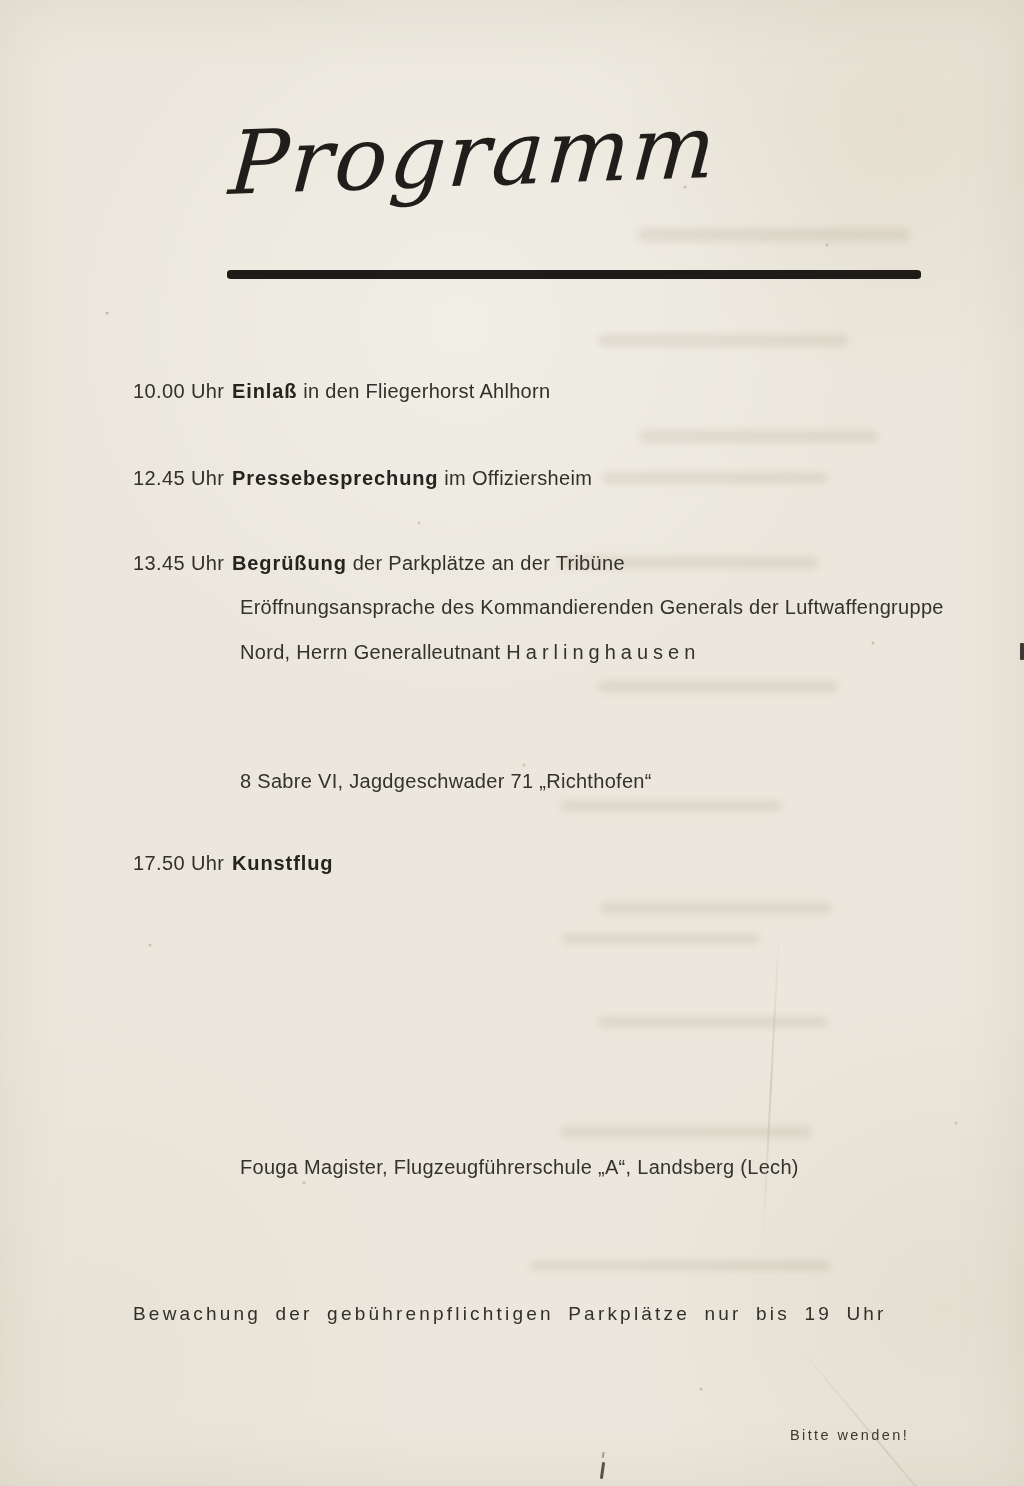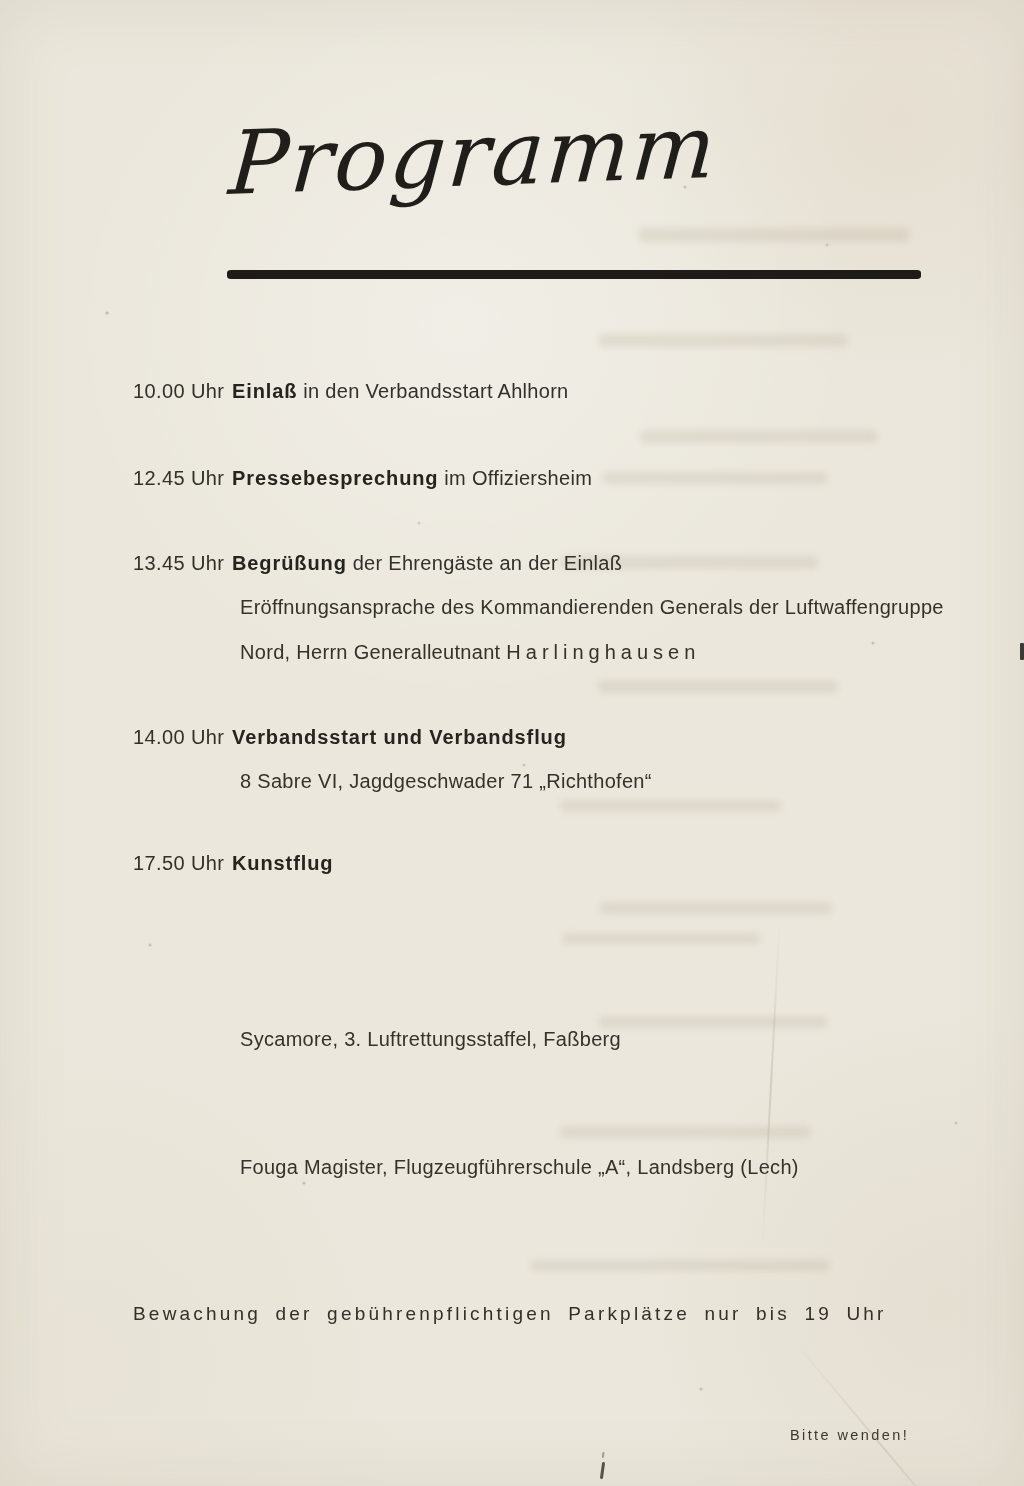--- a/index.html
+++ b/index.html
@@ -185,45 +185,41 @@
   <div class="ghost" style="left:600px; top:902px; width:232px; height:12px;"></div>
   <div class="ghost" style="left:562px; top:933px; width:198px; height:11px;"></div>
   <div class="ghost" style="left:598px; top:1016px; width:230px; height:12px;"></div>
   <div class="ghost" style="left:560px; top:1126px; width:252px; height:12px;"></div>
   <div class="ghost" style="left:530px; top:1260px; width:300px; height:11px;"></div>
 
   <div class="title">Programm</div>
   <div class="title-rule"></div>
 
   <div class="row" style="top:380px">
-    <span class="time">10.00 Uhr</span><span class="evt-title">Einlaß</span> <span>in den Verbandsstart Ahlhorn</span>
+    <span class="time">10.00 Uhr</span><span class="evt-title">Einlaß</span> <span>in den Fliegerhorst Ahlhorn</span>
   </div>
 
   <div class="row" style="top:467px">
     <span class="time">12.45 Uhr</span><span class="evt-title">Pressebesprechung</span> <span>im Offiziersheim</span>
   </div>
 
   <div class="row" style="top:552px">
-    <span class="time">13.45 Uhr</span><span class="evt-title">Begrüßung</span> <span>der Ehrengäste an der Einlaß</span>
+    <span class="time">13.45 Uhr</span><span class="evt-title">Begrüßung</span> <span>der Parkplätze an der Tribüne</span>
   </div>
   <div class="detail" style="top:596px">Eröffnungsansprache des Kommandierenden Generals der Luftwaffengruppe</div>
   <div class="detail" style="top:641px">
     <span>Nord, Herrn Generalleutnant</span> <span class="spaced">Harlinghausen</span>
   </div>
 
-  <div class="row" style="top:726px">
-    <span class="time">14.00 Uhr</span><span class="evt-title">Verbandsstart und Verbandsflug</span>
-  </div>
   <div class="detail" style="top:770px">8 Sabre VI, Jagdgeschwader 71 „Richthofen“</div>
 
   <div class="row" style="top:852px">
     <span class="time">17.50 Uhr</span><span class="evt-title">Kunstflug</span>
   </div>
 
-  <div class="detail" style="top:1028px">Sycamore, 3. Luftrettungsstaffel, Faßberg</div>
 
   <div class="detail" style="top:1156px">Fouga Magister, Flugzeugführerschule „A“, Landsberg (Lech)</div>
 
   <div class="footer-note">Bewachung der gebührenpflichtigen Parkplätze nur bis 19 Uhr</div>
   <div class="turn-note">Bitte wenden!</div>
 
   <div class="edge-mark"></div>
   <div class="bottom-squiggle"></div>
   <div class="crease-v"></div>
   <div class="crease-d"></div>

